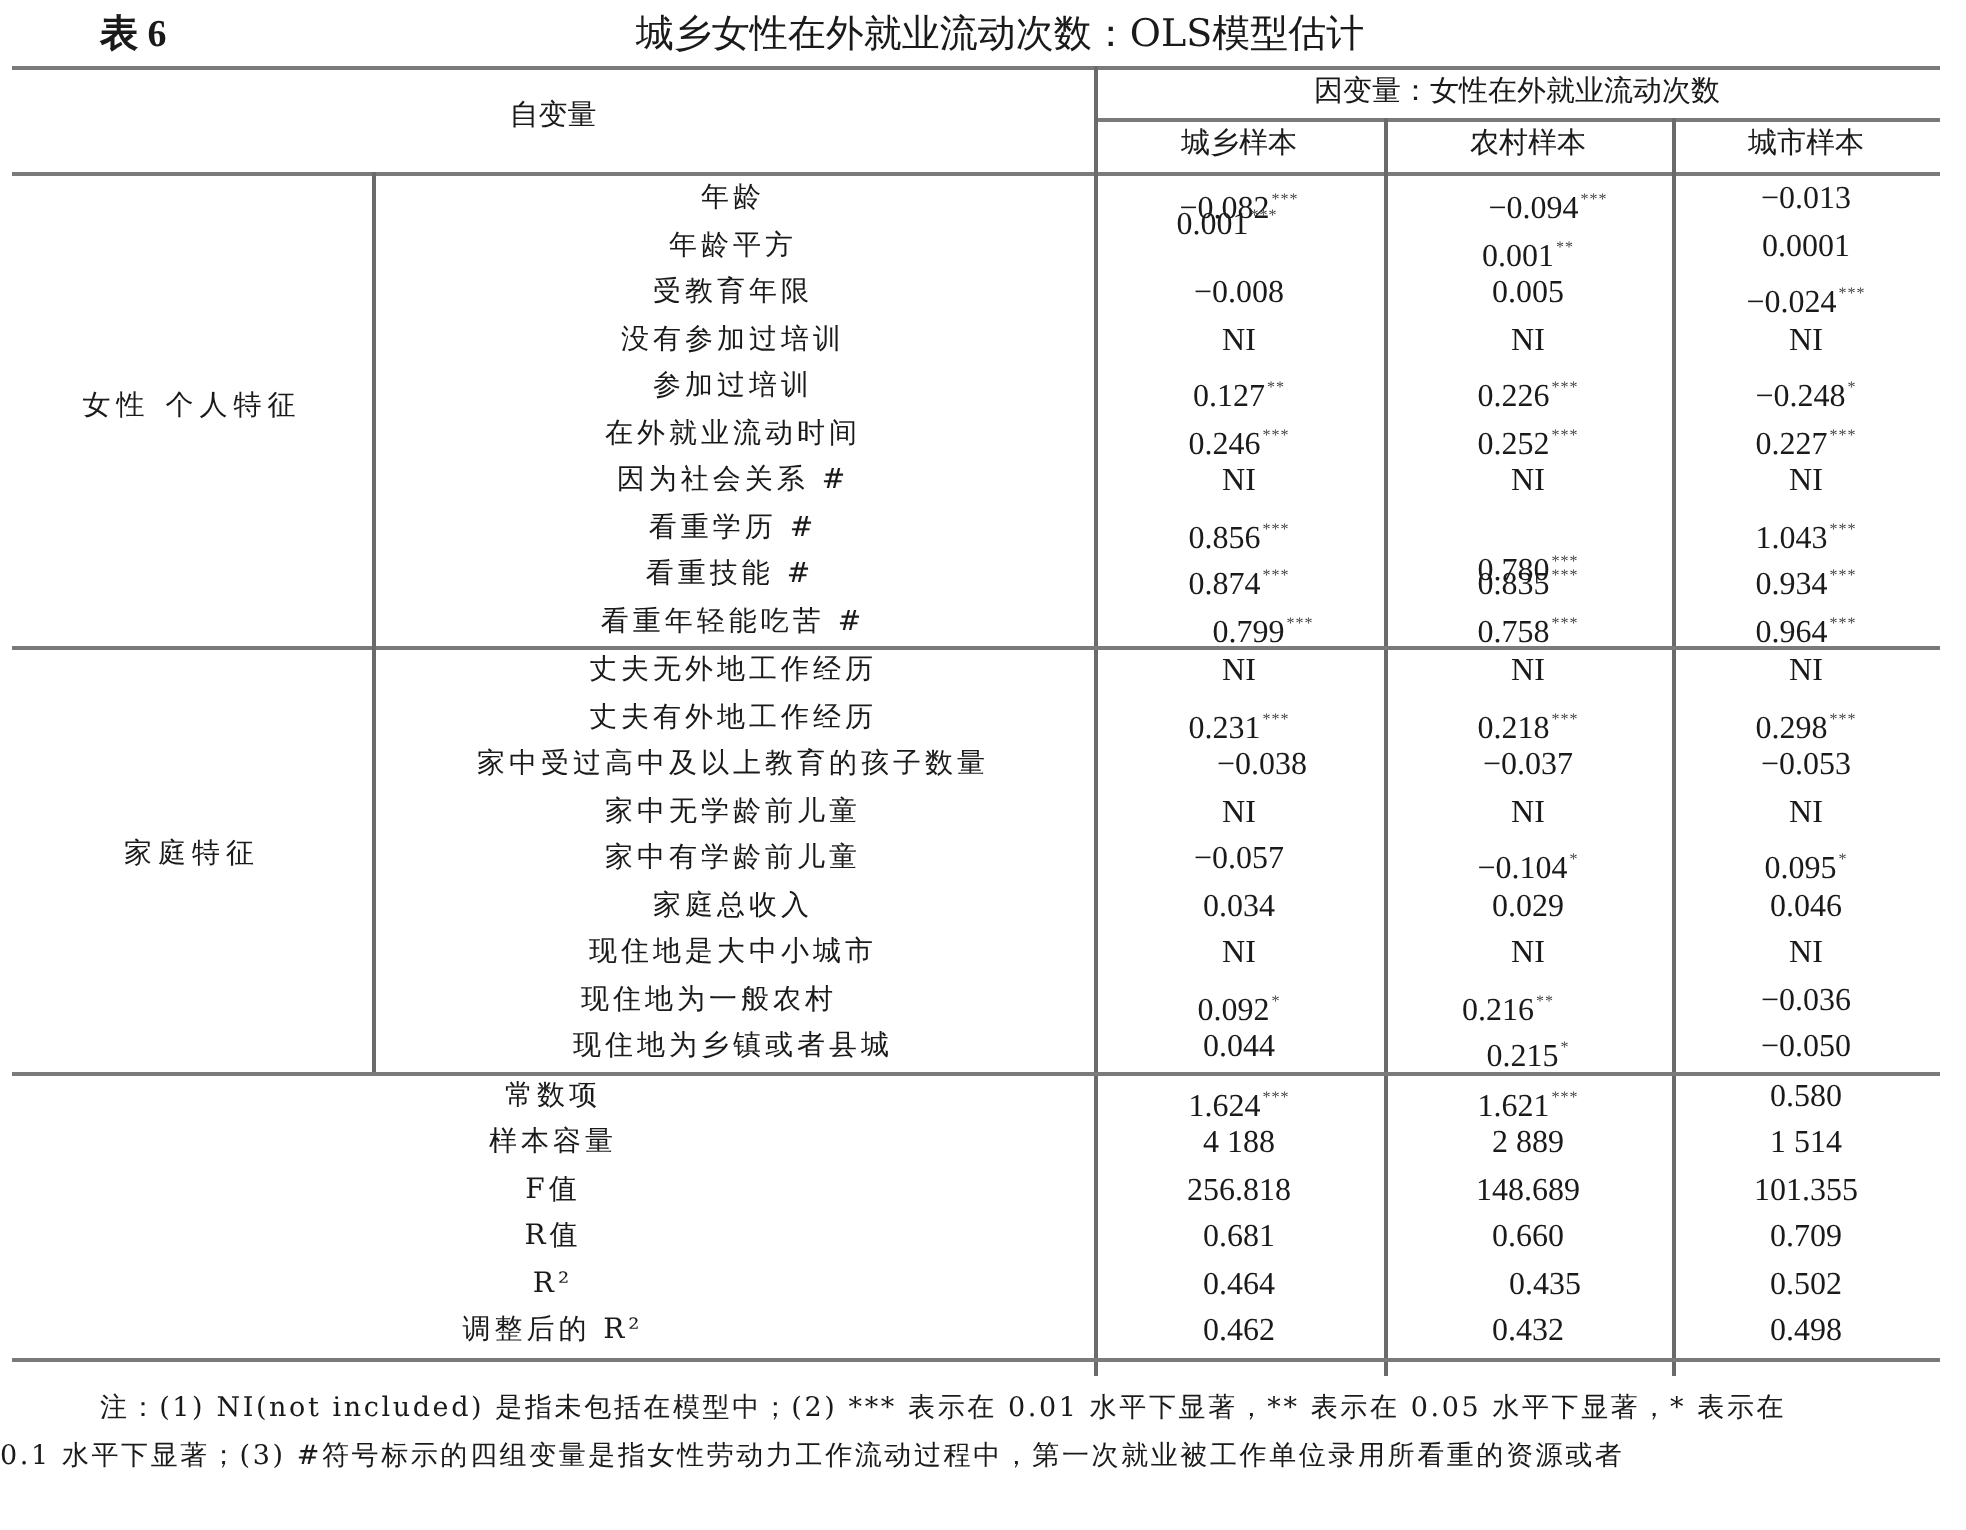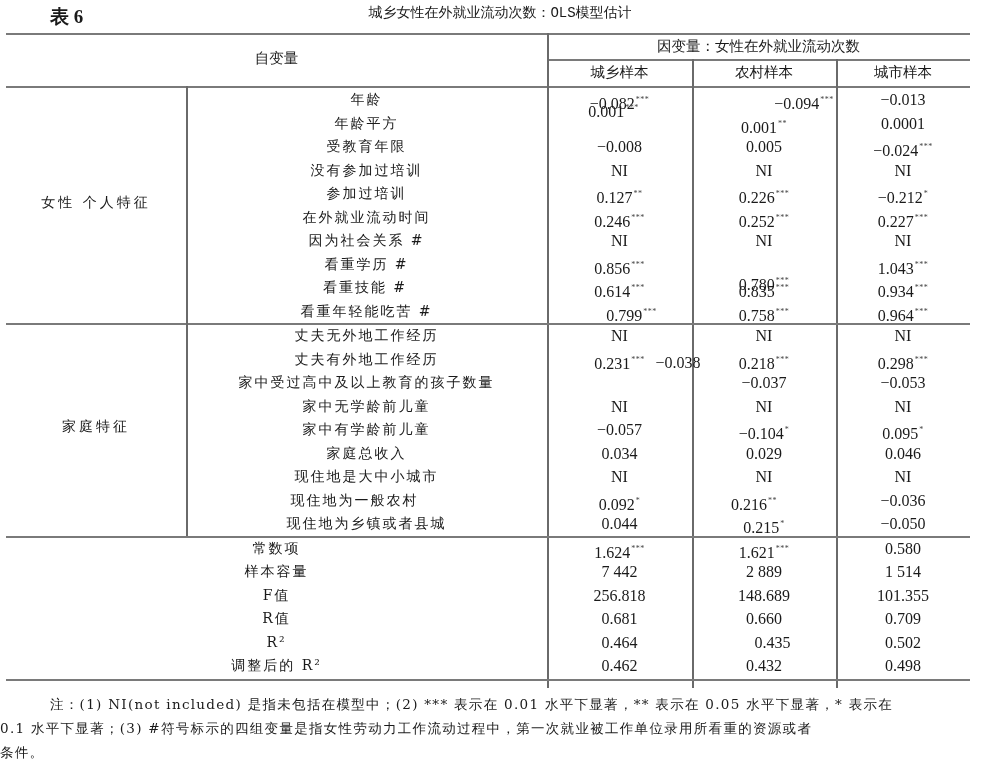--- a/index.html
+++ b/index.html
@@ -1,20 +1,20 @@
 <!DOCTYPE html>
 <html><head>
 <meta charset="utf-8">
 <style>
   html, body { margin: 0; padding: 0; background: #ffffff; }
   body { width: 983px; height: 765px; position: relative; overflow: hidden;
          font-family: "DejaVu Serif", "Liberation Serif", serif; color: #1a1a1a; }
   .caption { position: absolute; top: 4px; left: 0; width: 983px; height: 26px; }
   .caption .num { position: absolute; left: 50px; top: 0; font-size: 19px; font-weight: bold; }
-  .caption .ttl { position: absolute; left: 150px; width: 700px; text-align: center; top: 0; font-size: 14px; font-family: Liberation Mono, monospace; }
+  .caption .ttl { position: absolute; left: 150px; width: 700px; text-align: center; top: 0; font-size: 19px; }
   .tbl { position: absolute; left: 6px; top: 33px; width: 964px; }
   .rule { position: absolute; background: #7a7a7a; }
   .h { left: 0; width: 964px; height: 2px; }
   .v { width: 1.5px; background: #6a6a6a; }
   .cell { position: absolute; text-align: center; font-size: 14px; line-height: 23.5px; white-space: nowrap; }
   .hdr { font-family: "DejaVu Sans", "Liberation Sans", sans-serif; font-size: 14.5px; }
   .lbl { letter-spacing: 2px; }
   .num { font-family: "Liberation Serif", "DejaVu Serif", serif; font-size: 16px; }
   sup.sig { font-size: 8px; vertical-align: 7px; letter-spacing: 0.5px; margin-left: 1px; color: #444; }
   .group { position: absolute; font-size: 14px; letter-spacing: 3px; text-align: center; }
@@ -38,71 +38,71 @@
   <div class="cell hdr" style="left:686px;width:144px;top:28px;">农村样本</div>
   <div class="cell hdr" style="left:830px;width:134px;top:28px;">城市样本</div>
 <div class="rule h" style="top:0;"></div>
     <div class="rule h" style="top:53px;"></div>
     <div class="rule" style="left:541px;top:26px;width:423px;height:1.5px;background:#7a7a7a;"></div>
     <div class="rule v" style="left:541px;top:0;height:655px;"></div>
     <div class="rule v" style="left:686px;top:26px;height:629px;"></div>
     <div class="rule v" style="left:830px;top:26px;height:629px;"></div>
     <div class="cell lbl" style="left:180px;width:361px;top:55px;">年龄</div>
     <div class="cell num" style="left:541px;width:145px;top:55px;"><span>−0.082</span><sup class="sig">***</sup></div>
-    <div class="cell num" style="left:716px;width:164px;top:55px;"><span>−0.094</span><sup class="sig">***</sup></div>
+    <div class="cell num" style="left:686px;width:164px;top:55px;"><span>−0.094</span><sup class="sig">***</sup></div>
     <div class="cell num" style="left:830px;width:134px;top:55px;"><span>−0.013</span></div>
     <div class="cell lbl" style="left:180px;width:361px;top:78.5px;">年龄平方</div>
     <div class="cell num" style="left:541px;width:133px;top:63px;"><span>0.001</span><sup class="sig">***</sup></div>
     <div class="cell num" style="left:686px;width:144px;top:78.5px;"><span>0.001</span><sup class="sig">**</sup></div>
     <div class="cell num" style="left:830px;width:134px;top:78.5px;"><span>0.0001</span></div>
     <div class="cell lbl" style="left:180px;width:361px;top:102px;">受教育年限</div>
     <div class="cell num" style="left:541px;width:145px;top:102px;"><span>−0.008</span></div>
     <div class="cell num" style="left:686px;width:144px;top:102px;"><span>0.005</span></div>
     <div class="cell num" style="left:830px;width:134px;top:102px;"><span>−0.024</span><sup class="sig">***</sup></div>
     <div class="cell lbl" style="left:180px;width:361px;top:125.5px;">没有参加过培训</div>
     <div class="cell num" style="left:541px;width:145px;top:125.5px;"><span>NI</span></div>
     <div class="cell num" style="left:686px;width:144px;top:125.5px;"><span>NI</span></div>
     <div class="cell num" style="left:830px;width:134px;top:125.5px;"><span>NI</span></div>
     <div class="cell lbl" style="left:180px;width:361px;top:149px;">参加过培训</div>
     <div class="cell num" style="left:541px;width:145px;top:149px;"><span>0.127</span><sup class="sig">**</sup></div>
     <div class="cell num" style="left:686px;width:144px;top:149px;"><span>0.226</span><sup class="sig">***</sup></div>
-    <div class="cell num" style="left:830px;width:134px;top:149px;"><span>−0.212</span><sup class="sig">*</sup></div>
+    <div class="cell num" style="left:830px;width:134px;top:149px;"><span>−0.248</span><sup class="sig">*</sup></div>
     <div class="cell lbl" style="left:180px;width:361px;top:172.5px;">在外就业流动时间</div>
     <div class="cell num" style="left:541px;width:145px;top:172.5px;"><span>0.246</span><sup class="sig">***</sup></div>
     <div class="cell num" style="left:686px;width:144px;top:172.5px;"><span>0.252</span><sup class="sig">***</sup></div>
     <div class="cell num" style="left:830px;width:134px;top:172.5px;"><span>0.227</span><sup class="sig">***</sup></div>
     <div class="cell lbl" style="left:180px;width:361px;top:196px;">因为社会关系 #</div>
     <div class="cell num" style="left:541px;width:145px;top:196px;"><span>NI</span></div>
     <div class="cell num" style="left:686px;width:144px;top:196px;"><span>NI</span></div>
     <div class="cell num" style="left:830px;width:134px;top:196px;"><span>NI</span></div>
     <div class="cell lbl" style="left:180px;width:361px;top:219.5px;">看重学历 #</div>
     <div class="cell num" style="left:541px;width:145px;top:219.5px;"><span>0.856</span><sup class="sig">***</sup></div>
     <div class="cell num" style="left:686px;width:144px;top:219.5px;margin-top:16px;"><span>0.780</span><sup class="sig">***</sup></div>
     <div class="cell num" style="left:830px;width:134px;top:219.5px;"><span>1.043</span><sup class="sig">***</sup></div>
     <div class="cell lbl" style="left:180px;width:358px;top:243px;">看重技能 #</div>
-    <div class="cell num" style="left:541px;width:145px;top:243px;"><span>0.614</span><sup class="sig">***</sup></div>
+    <div class="cell num" style="left:541px;width:145px;top:243px;"><span>0.874</span><sup class="sig">***</sup></div>
     <div class="cell num" style="left:686px;width:144px;top:243px;"><span>0.835</span><sup class="sig">***</sup></div>
     <div class="cell num" style="left:830px;width:134px;top:243px;"><span>0.934</span><sup class="sig">***</sup></div>
     <div class="cell lbl" style="left:180px;width:361px;top:266.5px;">看重年轻能吃苦 #</div>
     <div class="cell num" style="left:541px;width:145px;top:266.5px;padding-left:12px;"><span>0.799</span><sup class="sig">***</sup></div>
     <div class="cell num" style="left:686px;width:144px;top:266.5px;"><span>0.758</span><sup class="sig">***</sup></div>
     <div class="cell num" style="left:830px;width:134px;top:266.5px;"><span>0.964</span><sup class="sig">***</sup></div>
     <div class="group" style="left:0;width:180px;top:160.5px;">女性 个人特征</div>
     <div class="rule v" style="left:180px;top:53px;height:237px;"></div>
     <div class="rule h" style="top:290px;"></div>
     <div class="cell lbl" style="left:180px;width:361px;top:291px;">丈夫无外地工作经历</div>
     <div class="cell num" style="left:541px;width:145px;top:291px;"><span>NI</span></div>
     <div class="cell num" style="left:686px;width:144px;top:291px;"><span>NI</span></div>
     <div class="cell num" style="left:830px;width:134px;top:291px;"><span>NI</span></div>
     <div class="cell lbl" style="left:180px;width:361px;top:314.5px;">丈夫有外地工作经历</div>
     <div class="cell num" style="left:541px;width:145px;top:314.5px;"><span>0.231</span><sup class="sig">***</sup></div>
     <div class="cell num" style="left:686px;width:144px;top:314.5px;"><span>0.218</span><sup class="sig">***</sup></div>
     <div class="cell num" style="left:830px;width:134px;top:314.5px;"><span>0.298</span><sup class="sig">***</sup></div>
     <div class="cell lbl" style="left:180px;width:361px;top:338px;">家中受过高中及以上教育的孩子数量</div>
-    <div class="cell num" style="left:541px;width:168px;top:318px;margin-left:47px;"><span>−0.038</span></div>
+    <div class="cell num" style="left:541px;width:168px;top:338px;"><span>−0.038</span></div>
     <div class="cell num" style="left:686px;width:144px;top:338px;"><span>−0.037</span></div>
     <div class="cell num" style="left:830px;width:134px;top:338px;"><span>−0.053</span></div>
     <div class="cell lbl" style="left:180px;width:361px;top:361.5px;">家中无学龄前儿童</div>
     <div class="cell num" style="left:541px;width:145px;top:361.5px;"><span>NI</span></div>
     <div class="cell num" style="left:686px;width:144px;top:361.5px;"><span>NI</span></div>
     <div class="cell num" style="left:830px;width:134px;top:361.5px;"><span>NI</span></div>
     <div class="cell lbl" style="left:180px;width:361px;top:385px;">家中有学龄前儿童</div>
     <div class="cell num" style="left:541px;width:145px;top:385px;"><span>−0.057</span></div>
     <div class="cell num" style="left:686px;width:144px;top:385px;"><span>−0.104</span><sup class="sig">*</sup></div>
     <div class="cell num" style="left:830px;width:134px;top:385px;"><span>0.095</span><sup class="sig">*</sup></div>
@@ -123,21 +123,21 @@
     <div class="cell num" style="left:686px;width:144px;top:479px;"><span>0.215</span><sup class="sig">*</sup></div>
     <div class="cell num" style="left:830px;width:134px;top:479px;"><span>−0.050</span></div>
     <div class="group" style="left:0;width:180px;top:384.75px;">家庭特征</div>
     <div class="rule v" style="left:180px;top:289px;height:213.5px;"></div>
     <div class="rule h" style="top:502.5px;"></div>
     <div class="cell lbl" style="left:0;width:541px;top:503.5px;">常数项</div>
     <div class="cell num" style="left:541px;width:145px;top:503.5px;"><span>1.624</span><sup class="sig">***</sup></div>
     <div class="cell num" style="left:686px;width:144px;top:503.5px;"><span>1.621</span><sup class="sig">***</sup></div>
     <div class="cell num" style="left:830px;width:134px;top:503.5px;"><span>0.580</span></div>
     <div class="cell lbl" style="left:0;width:541px;top:527px;">样本容量</div>
-    <div class="cell num" style="left:541px;width:145px;top:527px;"><span>7 442</span></div>
+    <div class="cell num" style="left:541px;width:145px;top:527px;"><span>4 188</span></div>
     <div class="cell num" style="left:686px;width:144px;top:527px;"><span>2 889</span></div>
     <div class="cell num" style="left:830px;width:134px;top:527px;"><span>1 514</span></div>
     <div class="cell lbl" style="left:0;width:541px;top:550.5px;">F值</div>
     <div class="cell num" style="left:541px;width:145px;top:550.5px;"><span>256.818</span></div>
     <div class="cell num" style="left:686px;width:144px;top:550.5px;"><span>148.689</span></div>
     <div class="cell num" style="left:830px;width:134px;top:550.5px;"><span>101.355</span></div>
     <div class="cell lbl" style="left:0;width:541px;top:574px;">R值</div>
     <div class="cell num" style="left:541px;width:145px;top:574px;"><span>0.681</span></div>
     <div class="cell num" style="left:686px;width:144px;top:574px;"><span>0.660</span></div>
     <div class="cell num" style="left:830px;width:134px;top:574px;"><span>0.709</span></div>
@@ -148,14 +148,13 @@
     <div class="cell lbl" style="left:0;width:541px;top:621px;">调整后的 R²</div>
     <div class="cell num" style="left:541px;width:145px;top:621px;"><span>0.462</span></div>
     <div class="cell num" style="left:686px;width:144px;top:621px;"><span>0.432</span></div>
     <div class="cell num" style="left:830px;width:134px;top:621px;"><span>0.498</span></div>
     <div class="rule h" style="top:645.5px;height:2.5px;"></div>
   </div>
 
 <div class="note">
   <p class="indent">注：(1) NI(not included) 是指未包括在模型中；(2) *** 表示在 0.01 水平下显著，** 表示在 0.05 水平下显著，* 表示在</p>
   <p>0.1 水平下显著；(3) #符号标示的四组变量是指女性劳动力工作流动过程中，第一次就业被工作单位录用所看重的资源或者</p>
-  <p>条件。</p>
 </div>
 
 </body></html>

